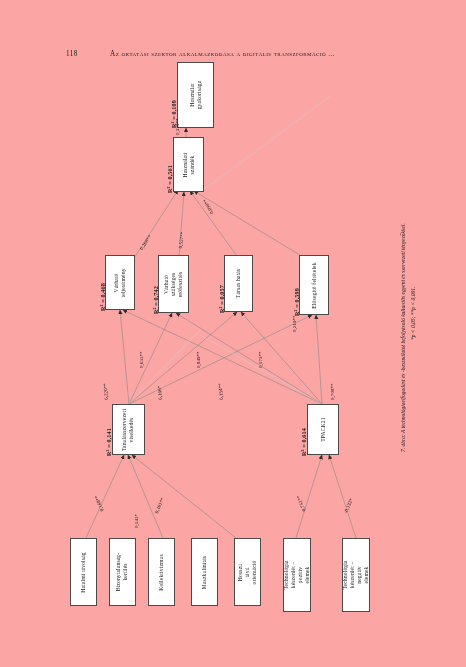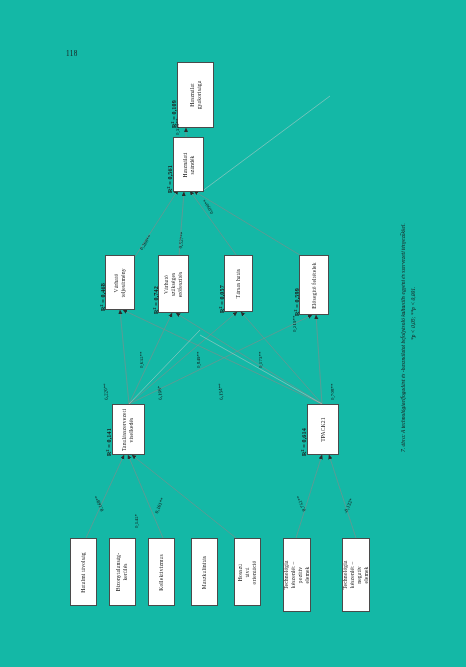--- a/index.html
+++ b/index.html
@@ -1,18 +1,18 @@
 <!DOCTYPE html>
 <html><head>
 <meta charset="utf-8">
 <style>
   html,body{margin:0;padding:0;background:#ffffff;}
   body{width:466px;height:667px;overflow:hidden;
        font-family:"Liberation Serif", serif;color:#1a1a1a;}
-  #page{position:relative;width:466px;height:667px;background:#14b8a6;}
+  #page{position:relative;width:466px;height:667px;background:#fca5a5;}
 
   
   .runhead{position:absolute;top:50px;left:0;width:466px;height:14px;}
   .folio{position:absolute;left:66px;top:0;font-size:7.2px;letter-spacing:.4px;}
   .rh-title{position:absolute;left:110px;top:0;font-size:7.2px;
             font-variant:small-caps;letter-spacing:.45px;white-space:nowrap;}
 
   
   .canvas{position:absolute;left:0;top:0;width:466px;height:667px;}
 
@@ -40,20 +40,21 @@
   svg.edges{position:absolute;left:0;top:0;width:466px;height:667px;
             pointer-events:none;}
 </style>
 </head>
 <body>
 
 <div id="page">
 
   <div class="runhead">
     <span class="folio">118</span>
+    <span class="rh-title">Az oktatási szektor alkalmazkodása a digitális transzformáció ...</span>
   </div>
 
   <svg class="edges" viewBox="0 0 466 667">
     <defs>
       <marker id="ah" markerWidth="5" markerHeight="5" refX="4.2" refY="2.1" orient="auto" markerUnits="userSpaceOnUse">
         <path d="M0,0 L4.6,2.1 L0,4.2 z" fill="#2b2b2b"></path>
       </marker>
     </defs>
     <g stroke="#8a8a8a" stroke-width="0.6" fill="none" marker-end="url(#ah)">
 

